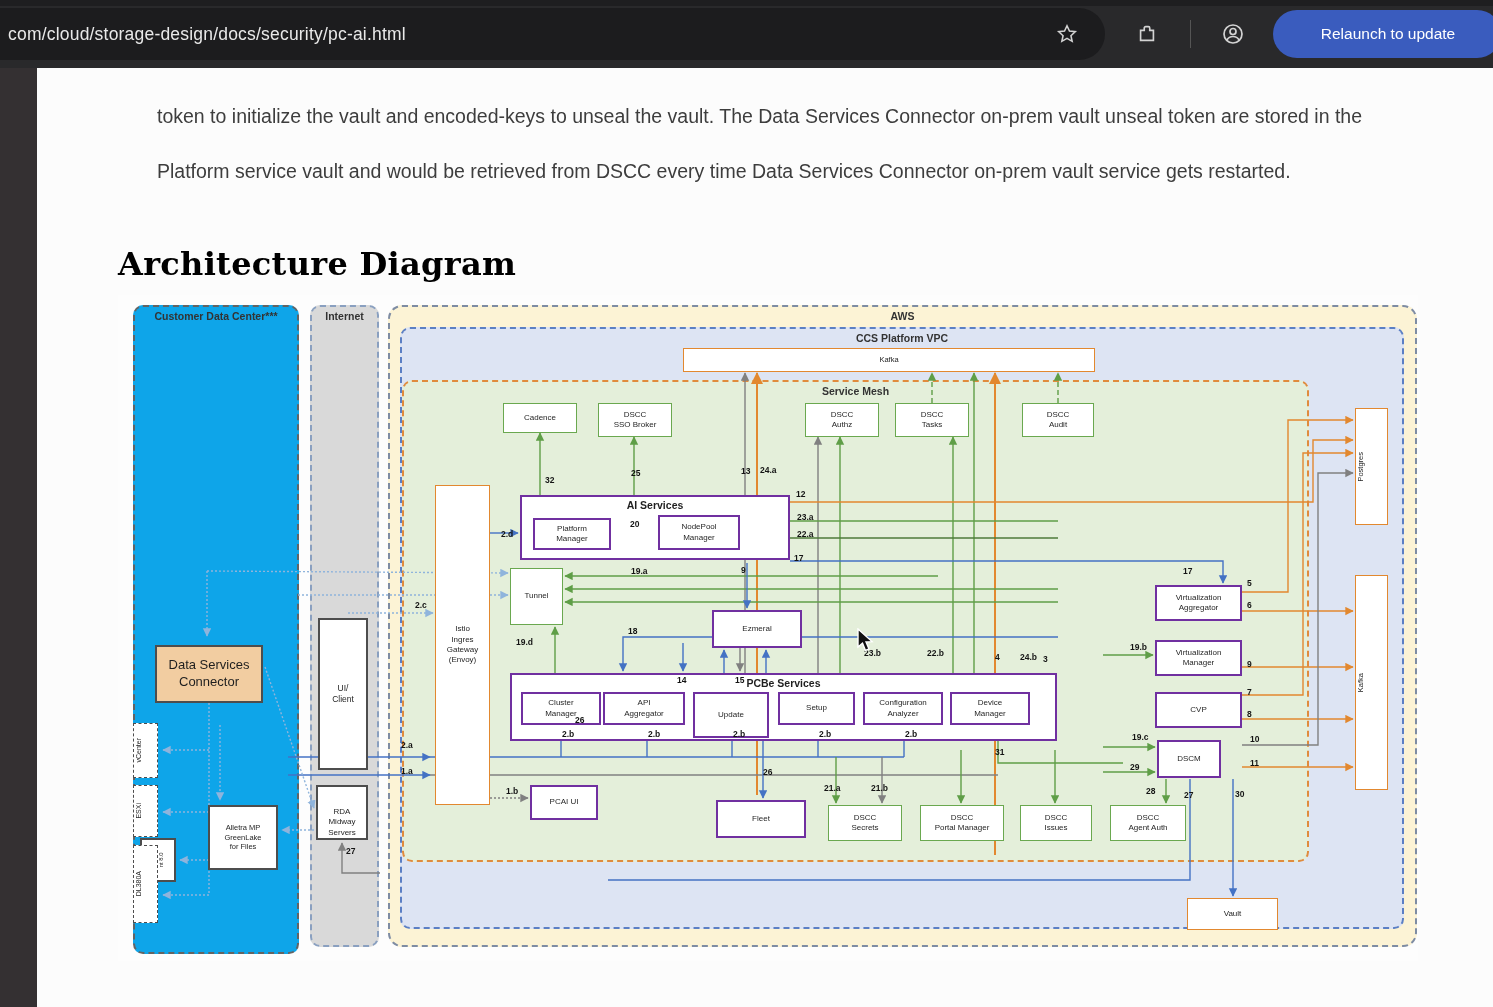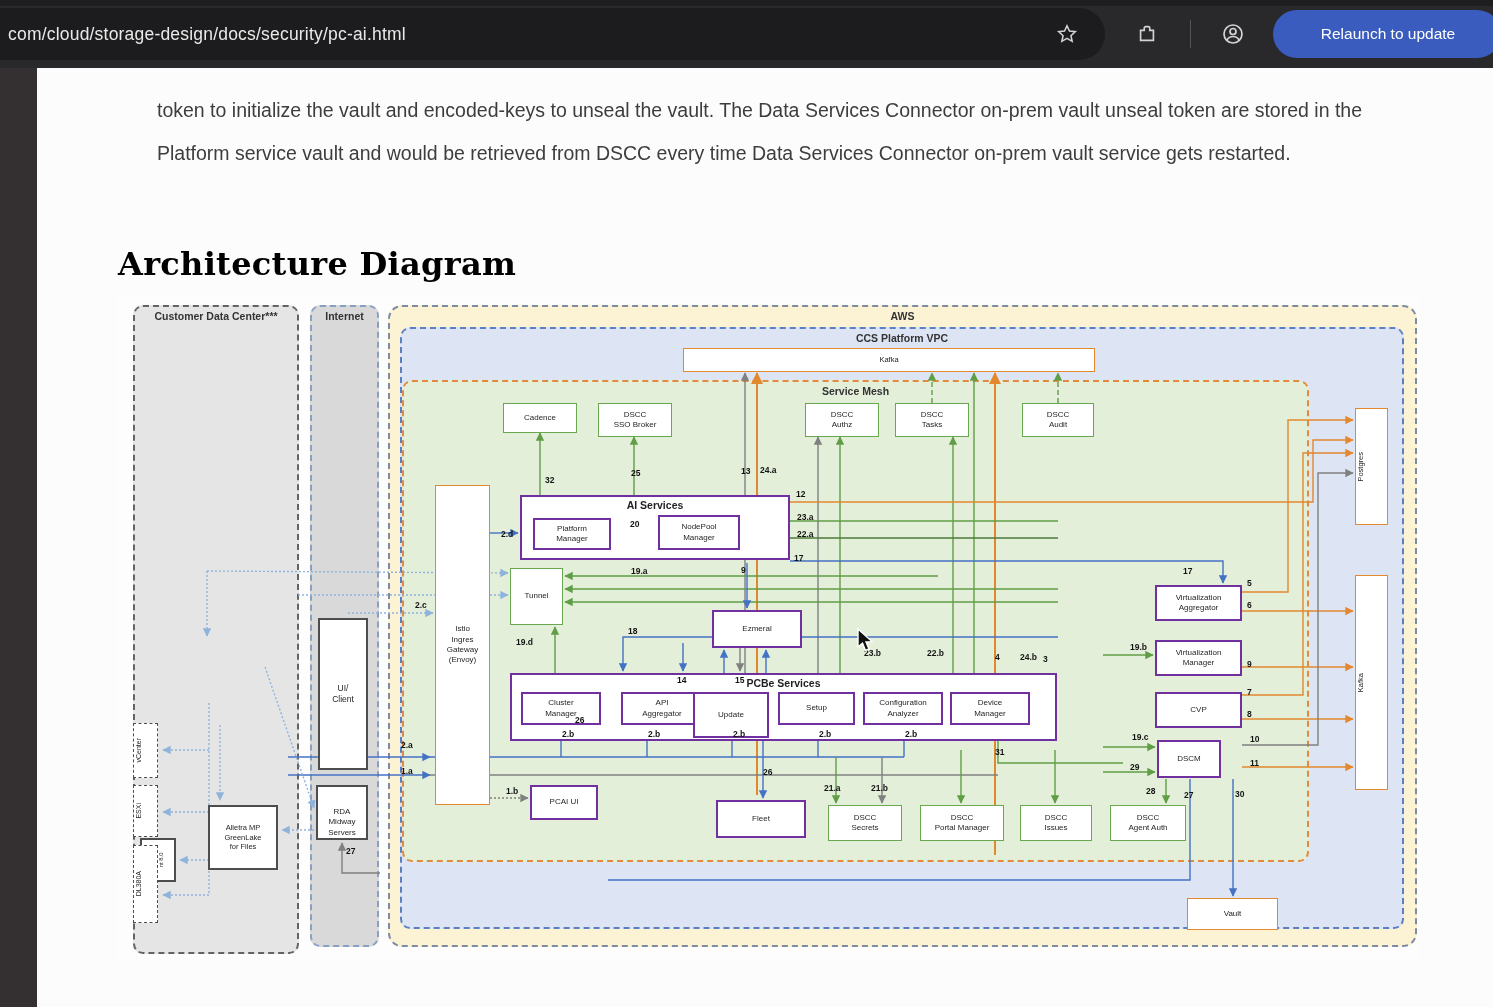--- a/index.html
+++ b/index.html
@@ -10,28 +10,28 @@
   .chrome .topline{position:absolute;left:0;top:0;width:100%;height:6px;background:#1e1e20;}
   .urlpill{position:absolute;left:-30px;top:8px;width:1135px;height:52px;background:#1c1c1e;border-radius:26px;display:flex;align-items:center;}
   .urltext{margin-left:38px;color:#e9e9e9;font-size:17.5px;letter-spacing:.2px;}
   .chromeicon{position:absolute;top:18px;width:32px;height:32px;display:flex;align-items:center;justify-content:center;color:#d3d3d3;}
   .divider{position:absolute;top:20px;width:1px;height:28px;background:#555;}
   .relaunch{position:absolute;right:-8px;top:10px;height:48px;min-width:228px;background:#3a5cbe;border-radius:24px;display:flex;align-items:center;justify-content:center;color:#fff;font-size:15.5px;padding:0 22px 0 24px;border:none;}
 
   .sidestrip{position:absolute;left:0;top:68px;width:37px;height:939px;background:#343032;z-index:40;}
   .content{position:absolute;left:37px;top:68px;width:1456px;height:939px;background:#fcfcfc;}
 
-  .para{position:absolute;left:120px;top:1px;width:1276px;font-size:19.5px;line-height:43px;color:#3d3d3d;}
+  .para{position:absolute;left:120px;top:1px;width:1276px;font-size:19.5px;line-height:55px;color:#3d3d3d;}
   .h2{position:absolute;left:81px;top:150px;font-family:"DejaVu Serif","Liberation Serif",serif;font-weight:700;font-size:32px;color:#000000;letter-spacing:.3px;}
 
   
   .diagram{position:absolute;left:81px;top:227px;width:1300px;height:666px;background:#fdfdfd;}
   .zone{position:absolute;border-radius:10px;}
   .zone .zlabel{position:absolute;top:3px;left:0;width:100%;text-align:center;font-size:10.5px;font-weight:700;color:#333;}
-  .z-cdc{background:#e5e5e5;border:2.5px dashed #636363;}
+  .z-cdc{background:#0ea5e9;border:2.5px dashed #636363;}
   .z-internet{background:#d9d9d9;border:2px dashed #8aa0c0;}
   .z-aws{background:#fcf3d5;border:2.5px dashed #7e8ca3;border-radius:14px;}
   .z-vpc{background:#dde4f3;border:2px dashed #5b7fc4;}
   .z-mesh{background:#e4efda;border:2.5px dashed #e08b3d;}
 
   .node{position:absolute;background:#fff;display:flex;align-items:center;justify-content:center;text-align:center;white-space:pre-line;font-size:8px;line-height:1.3;color:#1f1f1f;box-sizing:border-box;}
   .green{border:1.5px solid #6aa84f;}
   .purple{border:2.5px solid #7030a0;}
   .purplebox{border:2.5px solid #7030a0;}
   .orangeb{border:1.5px solid #e2882f;}
@@ -208,21 +208,21 @@
       <div class="node purplebox lp-top" style="left: 402px; top: 200px; width: 270px; height: 65px; font-size: 10.5px;"><div class="inner">AI Services</div></div>
       <div class="node purple" style="left: 415px; top: 223px; width: 78px; height: 32px;"><div class="inner">Platform
 Manager</div></div>
       <div class="node purple" style="left: 540px; top: 220px; width: 82px; height: 35px;"><div class="inner">NodePool
 Manager</div></div>
       <div class="node green" style="left: 392px; top: 273px; width: 53px; height: 57px;"><div class="inner">Tunnel</div></div>
       <div class="node purple" style="left: 594px; top: 315px; width: 90px; height: 38px;"><div class="inner">Ezmeral</div></div>
       <div class="node purplebox lp-top" style="left: 392px; top: 378px; width: 547px; height: 68px; font-size: 10.5px;"><div class="inner">PCBe Services</div></div>
       <div class="node purple" style="left: 403px; top: 397px; width: 80px; height: 33px;"><div class="inner">Cluster
 Manager</div></div>
-      <div class="node purple" style="left: 503px; top: 397px; width: 82px; height: 33px;"><div class="inner">API
+      <div class="node purple" style="left: 485px; top: 397px; width: 82px; height: 33px;"><div class="inner">API
 Aggregator</div></div>
       <div class="node purple" style="left: 575px; top: 397px; width: 76px; height: 46px;"><div class="inner">Update</div></div>
       <div class="node purple" style="left: 660px; top: 397px; width: 77px; height: 33px;"><div class="inner">Setup</div></div>
       <div class="node purple" style="left: 745px; top: 397px; width: 80px; height: 33px;"><div class="inner">Configuration
 Analyzer</div></div>
       <div class="node purple" style="left: 832px; top: 397px; width: 80px; height: 33px;"><div class="inner">Device
 Manager</div></div>
       <div class="node purple" style="left: 412px; top: 490px; width: 68px; height: 35px;"><div class="inner">PCAI UI</div></div>
       <div class="node purple" style="left: 598px; top: 505px; width: 90px; height: 38px;"><div class="inner">Fleet</div></div>
       <div class="node green" style="left: 710px; top: 510px; width: 74px; height: 36px;"><div class="inner">DSCC
@@ -240,20 +240,22 @@
       <div class="node purple" style="left: 1037px; top: 397px; width: 87px; height: 36px;"><div class="inner">CVP</div></div>
       <div class="node purple" style="left: 1039px; top: 445px; width: 64px; height: 38px;"><div class="inner">DSCM</div></div>
       <div class="node orangeb rot" style="left: 1237px; top: 113px; width: 33px; height: 117px; font-size: 7.5px;"><div class="inner">Postgres</div></div>
       <div class="node orangeb rot" style="left: 1237px; top: 280px; width: 33px; height: 215px; font-size: 7.5px;"><div class="inner">Kafka</div></div>
       <div class="node orangeb" style="left: 1069px; top: 603px; width: 91px; height: 32px;"><div class="inner">Vault</div></div>
       <div class="node darkb" style="left: 200px; top: 323px; width: 50px; height: 152px; font-size: 8.5px;"><div class="inner">UI/
 Client</div></div>
       <div class="node darkb" style="left: 198px; top: 490px; width: 52px; height: 55px; align-items: flex-end;"><div class="inner">RDA
 Midway
 Servers</div></div>
+      <div class="node darkb tan" style="left: 37px; top: 350px; width: 108px; height: 58px; font-size: 13px;"><div class="inner">Data Services
+Connector</div></div>
       <div class="node darkb" style="left: 90px; top: 510px; width: 70px; height: 65px; font-size: 7.5px;"><div class="inner">Alletra MP
 GreenLake
 for Files</div></div>
       <div class="node dashb rot" style="left: 15px; top: 428px; width: 25px; height: 55px; font-size: 7px;"><div class="inner">vCenter</div></div>
       <div class="node dashb rot" style="left: 15px; top: 490px; width: 25px; height: 52px; font-size: 7px;"><div class="inner">ESXi</div></div>
       <div class="node darkb rot" style="left: 22px; top: 543px; width: 36px; height: 44px; font-size: 6px;"><div class="inner">HPE
 ProLia
 nt 8.0</div></div>
       <div class="node dashb rot" style="left: 15px; top: 550px; width: 25px; height: 78px; font-size: 7px;"><div class="inner">DL380A</div></div>
       <span class="elabel" style="left: 427px; top: 180px;">32</span>

